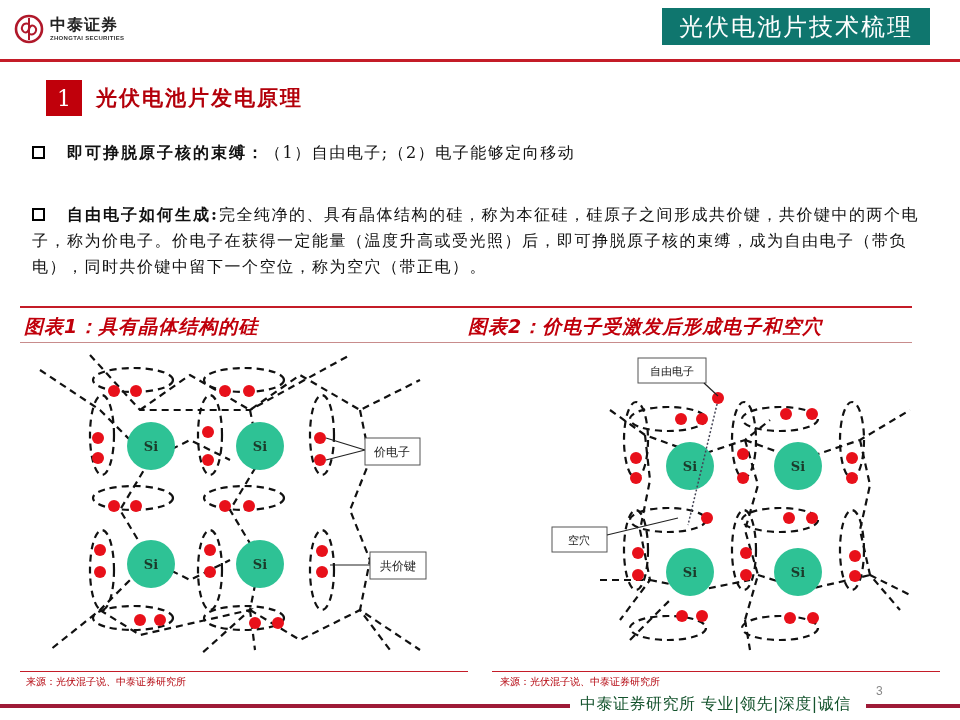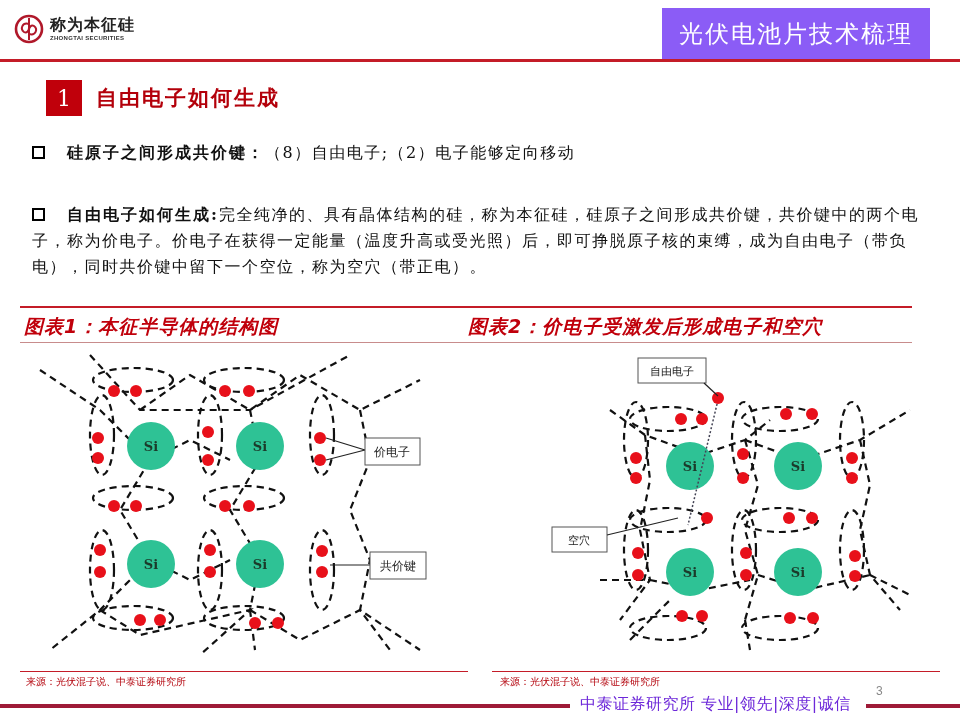--- a/index.html
+++ b/index.html
@@ -5,21 +5,21 @@
   * { margin: 0; padding: 0; box-sizing: border-box; }
   html, body { width: 960px; height: 720px; background: #ffffff; overflow: hidden; }
   body { position: relative; font-family: "DejaVu Serif", "Liberation Serif", serif; color: #111; }
 
   .header { position: absolute; left: 0; top: 0; width: 960px; height: 62px; }
   .logo { position: absolute; left: 14px; top: 14px; display: flex; align-items: center; }
   .logo-mark { width: 30px; height: 30px; }
   .logo-text { margin-left: 6px; display: flex; flex-direction: column; }
   .logo-cn { font-family: "DejaVu Sans", sans-serif; font-weight: bold; font-size: 16px; color: #222; letter-spacing: 1px; line-height: 18px; }
   .logo-en { font-family: "Liberation Sans", sans-serif; font-weight: bold; font-size: 6px; color: #333; letter-spacing: 0.3px; line-height: 8px; }
-  .title-box { position: absolute; left: 662px; top: 8px; width: 268px; height: 51px; background: #8b5cf6;
+  .title-box { position: absolute; left: 662px; top: 8px; width: 268px; height: 37px; background: #0f766e;
                color: #fff; font-family: "DejaVu Sans", sans-serif; font-size: 24px; letter-spacing: 2px;
                display: flex; align-items: center; justify-content: center; }
   .header-line { position: absolute; left: 0; top: 59px; width: 960px; height: 3px; background: #c41c28; }
 
   .section { position: absolute; left: 46px; top: 80px; display: flex; align-items: center; }
   .section-num { width: 36px; height: 36px; background: #c0000b; color: #fff; font-family: "DejaVu Serif", serif;
                  font-size: 22px; display: flex; align-items: center; justify-content: center; }
   .section-title { margin-left: 14px; font-size: 21px; font-weight: bold; color: #b3000a; letter-spacing: 2px; }
 
   .bullet { position: absolute; left: 32px; font-size: 16px; line-height: 26px; color: #111; }
@@ -40,57 +40,57 @@
   .diagram { position: absolute; }
   .d1 { left: 30px; top: 350px; width: 420px; height: 315px; }
   .d2 { left: 540px; top: 350px; width: 400px; height: 315px; }
 
   .src-line { position: absolute; top: 671px; height: 1px; background: #c41c28; }
   .src { position: absolute; top: 675px; font-size: 10px; color: #b3000a; font-family: "DejaVu Serif", serif; }
 
   .page-num { position: absolute; left: 876px; top: 684px; font-family: "Liberation Sans", sans-serif; font-size: 12px; color: #888; }
   .footer-line-l { position: absolute; left: 0; top: 704px; width: 570px; height: 4px; background: #9e1a37; }
   .footer-line-r { position: absolute; left: 866px; top: 704px; width: 94px; height: 4px; background: #9e1a37; }
-  .footer-text { position: absolute; left: 580px; top: 694px; font-family: "DejaVu Sans", sans-serif; font-size: 16px; color: #6d28d9; letter-spacing: 0.5px; }
+  .footer-text { position: absolute; left: 580px; top: 694px; font-family: "DejaVu Sans", sans-serif; font-size: 16px; color: #14532d; letter-spacing: 0.5px; }
 </style>
 </head>
 <body>
 
 <div class="header">
   <div class="logo">
     <svg class="logo-mark" viewBox="0 0 30 30">
       <circle cx="15" cy="15" r="13" fill="none" stroke="#b0182a" stroke-width="2.6"></circle>
       <path d="M15 4 V26" stroke="#b0182a" stroke-width="2"></path>
       <path d="M15 10 C8 8 6 15 10 18 C13 20 15 16 15 14" fill="none" stroke="#b0182a" stroke-width="2"></path>
       <path d="M15 20 C22 22 24 15 20 12 C17 10 15 14 15 16" fill="none" stroke="#b0182a" stroke-width="2"></path>
     </svg>
     <div class="logo-text">
-      <span class="logo-cn">称为本征硅</span>
+      <span class="logo-cn">中泰证券</span>
       <span class="logo-en">ZHONGTAI SECURITIES</span>
     </div>
   </div>
   <div class="title-box">光伏电池片技术梳理</div>
   <div class="header-line"></div>
 </div>
 
 <div class="section">
   <div class="section-num">1</div>
-  <div class="section-title">自由电子如何生成</div>
+  <div class="section-title">光伏电池片发电原理</div>
 </div>
 
 <div class="bullet b1">
-  <span class="sq"></span><span class="bold">硅原子之间形成共价键：</span><span class="normal">（8）自由电子;（2）电子能够定向移动</span>
+  <span class="sq"></span><span class="bold">即可挣脱原子核的束缚：</span><span class="normal">（1）自由电子;（2）电子能够定向移动</span>
 </div>
 <div class="bullet b2">
   <span class="sq"></span><span class="bold">自由电子如何生成:</span><span class="normal">完全纯净的、具有晶体结构的硅，称为本征硅，硅原子之间形成共价键，共价键中的两个电子，称为价电子。价电子在获得一定能量（温度升高或受光照）后，即可挣脱原子核的束缚，成为自由电子（带负电），同时共价键中留下一个空位，称为空穴（带正电）。</span>
 </div>
 
 <div class="fig fig1">
   <div class="fig-top"></div>
-  <div class="fig-title">图表1：本征半导体的结构图</div>
+  <div class="fig-title">图表1：具有晶体结构的硅</div>
   <div class="fig-bot"></div>
 </div>
 <div class="fig fig2">
   <div class="fig-top"></div>
   <div class="fig-title">图表2：价电子受激发后形成电子和空穴</div>
   <div class="fig-bot"></div>
 </div>
 
 <svg class="diagram d1" viewBox="0 0 420 315">
   <defs>

